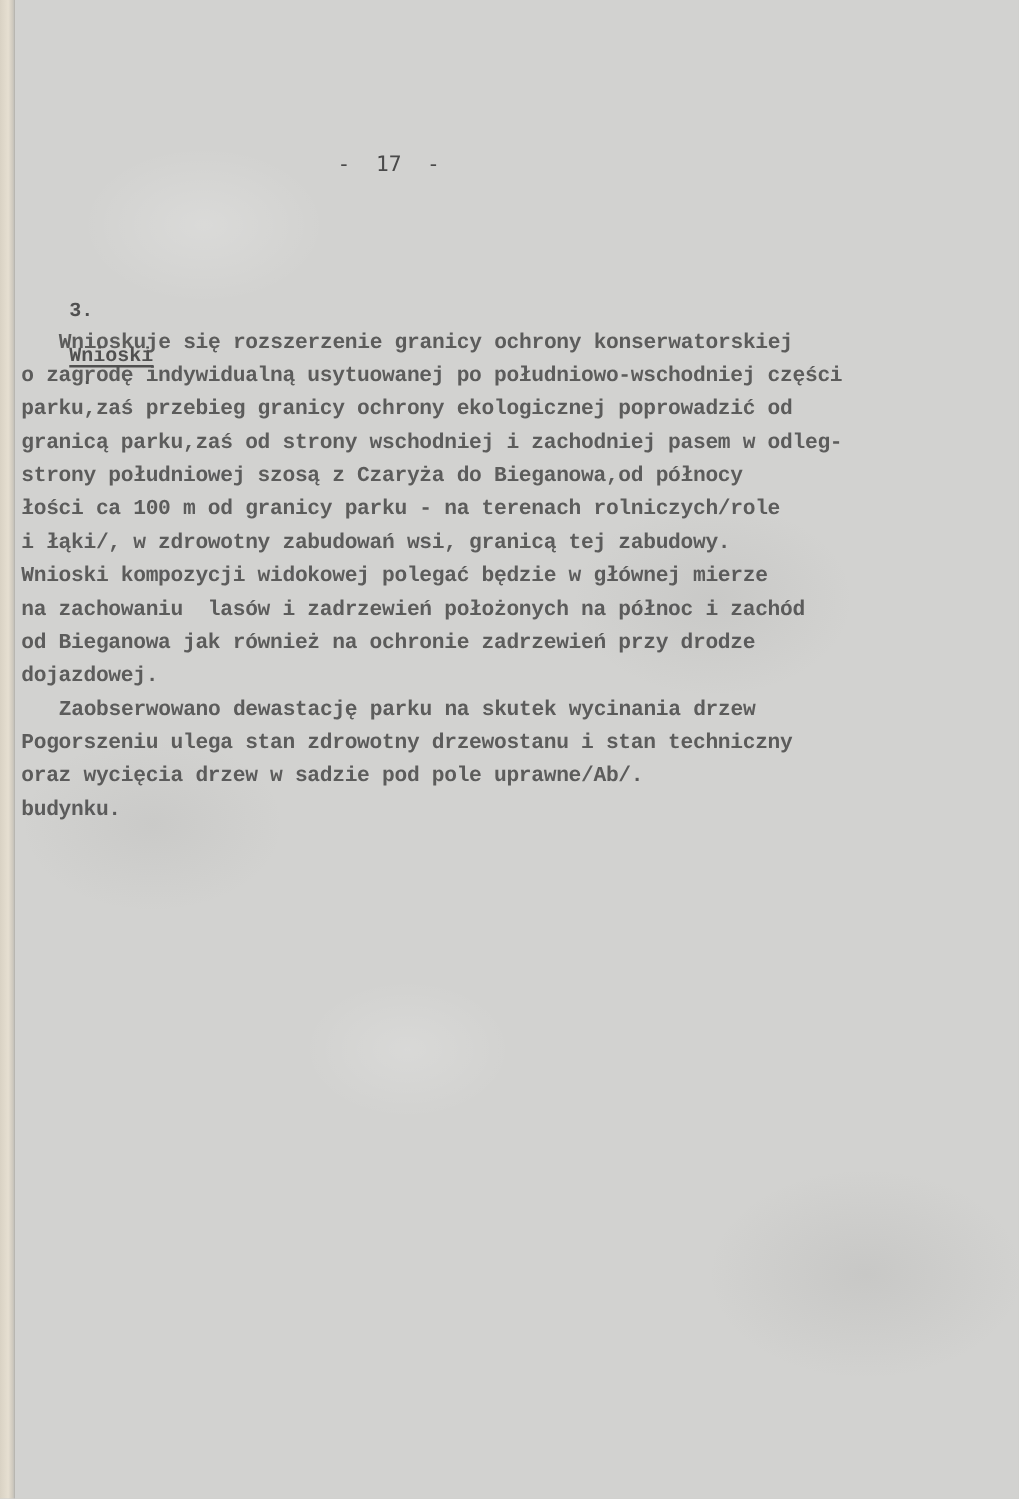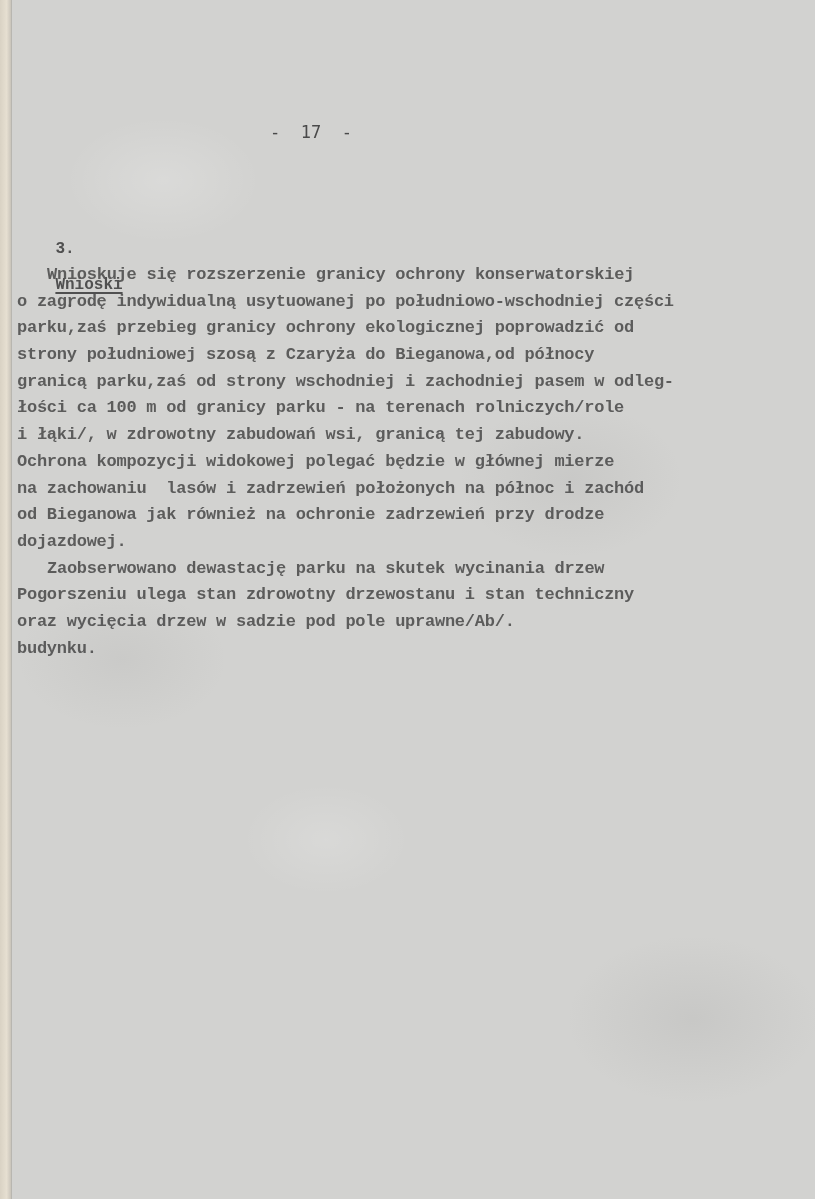--- a/index.html
+++ b/index.html
@@ -90,25 +90,25 @@
     <span>3.</span>
     <span> </span>
     <span class="underlined">Wnioski</span>
     <span> .</span>
   </div>
 
   <div class="body-text">
     <span class="line indent">Wnioskuje się rozszerzenie granicy ochrony konserwatorskiej</span>
     <span class="line">o zagrodę indywidualną usytuowanej po południowo-wschodniej części</span>
     <span class="line">parku,zaś przebieg granicy ochrony ekologicznej poprowadzić od</span>
+    <span class="line">granicą parku,zaś od strony wschodniej i zachodniej pasem w odleg-</span>
     <span class="line">strony południowej szosą z Czaryża do Bieganowa,od północy</span>
-    <span class="line">granicą parku,zaś od strony wschodniej i zachodniej pasem w odleg-</span>
     <span class="line">łości ca 100 m od granicy parku - na terenach rolniczych/role</span>
     <span class="line">i łąki/, w zdrowotny zabudowań wsi, granicą tej zabudowy.</span>
-    <span class="line">Ochrona kompozycji widokowej polegać będzie w głównej mierze</span>
+    <span class="line">Wnioski kompozycji widokowej polegać będzie w głównej mierze</span>
     <span class="line">na zachowaniu  lasów i zadrzewień położonych na północ i zachód</span>
     <span class="line">od Bieganowa jak również na ochronie zadrzewień przy drodze</span>
     <span class="line">dojazdowej.</span>
     <span class="line indent">Zaobserwowano dewastację parku na skutek wycinania drzew</span>
     <span class="line">Pogorszeniu ulega stan zdrowotny drzewostanu i stan techniczny</span>
     <span class="line">oraz wycięcia drzew w sadzie pod pole uprawne/Ab/.</span>
     <span class="line">budynku.</span>
   </div>
 </div>
 

